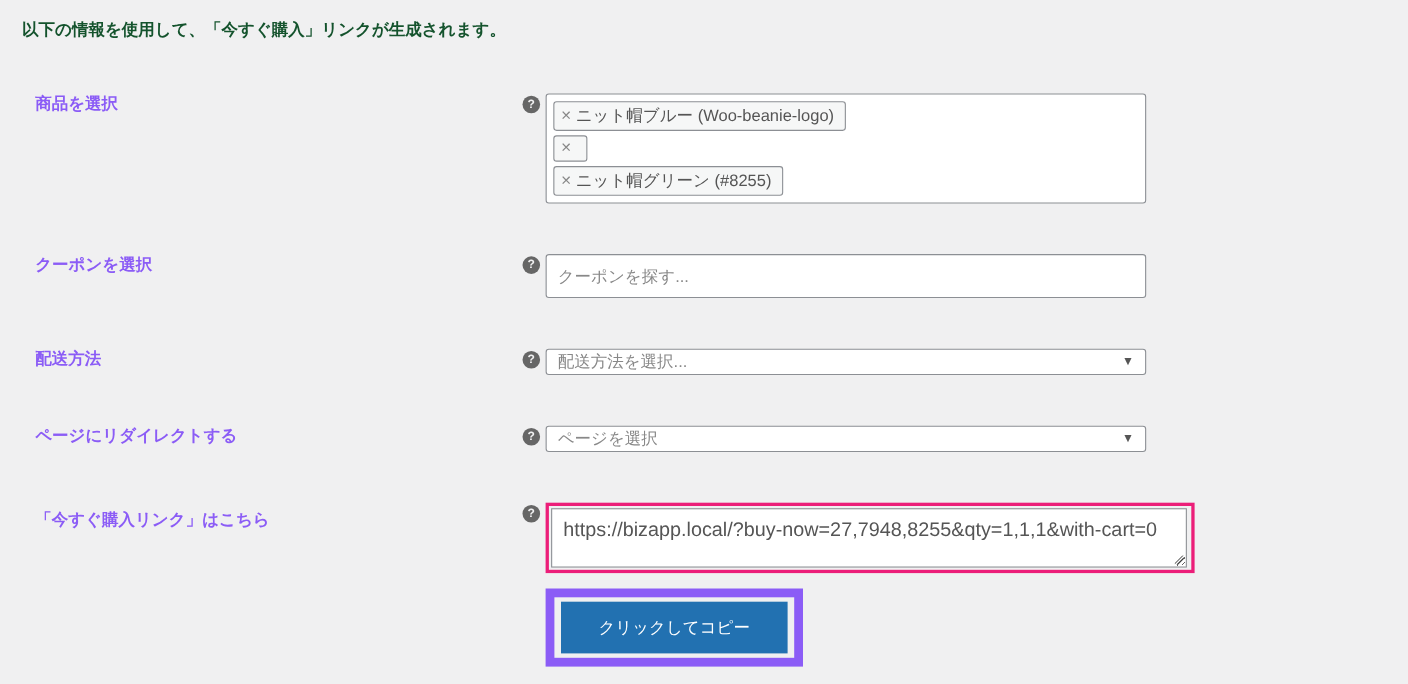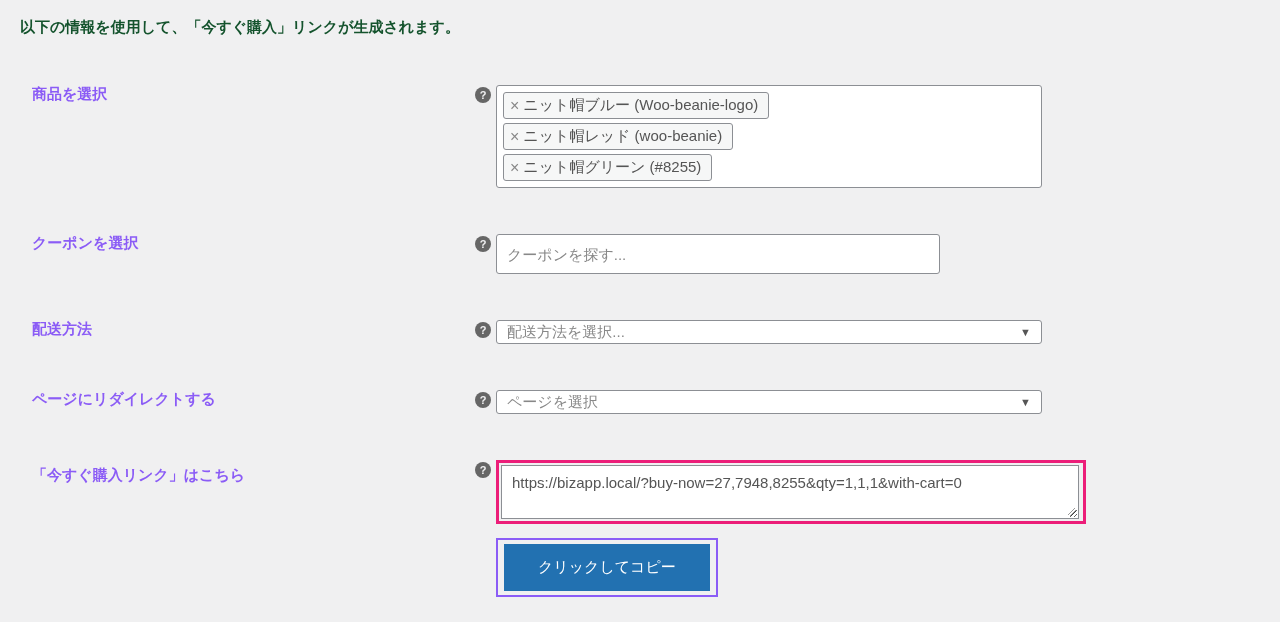--- a/index.html
+++ b/index.html
@@ -75,21 +75,21 @@
     color: #555;
   }
   .tag .x {
     color: #888;
     font-size: 16px;
     margin-right: 4px;
     line-height: 1;
   }
 
   .text-input {
-    width: 444px;
+    width: 546px;
     height: 40px;
     border: 1px solid #8c8f94;
     border-radius: 3px;
     background: #fff;
     padding: 0 10px;
     font-size: 15px;
     color: #2c3338;
     line-height: 40px;
   }
   .text-input.placeholder { color: #888; }
@@ -119,33 +119,33 @@
     font-size: 20px;
     margin: -36px 0 4px 2px;
     text-shadow: 0 0 2px #fff, 0 0 2px #fff;
   }
   .annotation-box-link {
     border: 3px solid #ec1e79;
     padding: 2px;
     width: 590px;
   }
   .annotation-box-btn {
-    border: 2px solid #8b5cf6;
+    border: 8px solid #8b5cf6;
     padding: 4px 6px;
     display: inline-block;
     margin-top: 14px;
   }
 
   .textarea {
     width: 578px;
     min-height: 54px;
     border: 1px solid #8c8f94;
     background: #fff;
     color: #555;
-    font-size: 15px;
+    font-size: 18px;
     padding: 8px 10px;
     resize: both;
     overflow: auto;
     position: relative;
   }
   .textarea::after {
     content: "";
     position: absolute;
     right: 2px; bottom: 2px;
     width: 8px; height: 8px;
@@ -177,21 +177,20 @@
       <span class="help-icon">?</span>
     </div>
   <div class="field-col">
     <div class="tagbox">
       <span class="tag">
         <span class="x">×</span>
         <span>ニット帽ブルー (Woo-beanie-logo)</span>
       </span><br>
       <span class="tag">
         <span class="x">×</span>
-        <span>ニット帽レッド (woo-beanie)</span>
       </span><br>
       <span class="tag">
         <span class="x">×</span>
         <span>ニット帽グリーン (#8255)</span>
       </span>
     </div>
   </div>
 </div>
 
 <div class="form-row">

